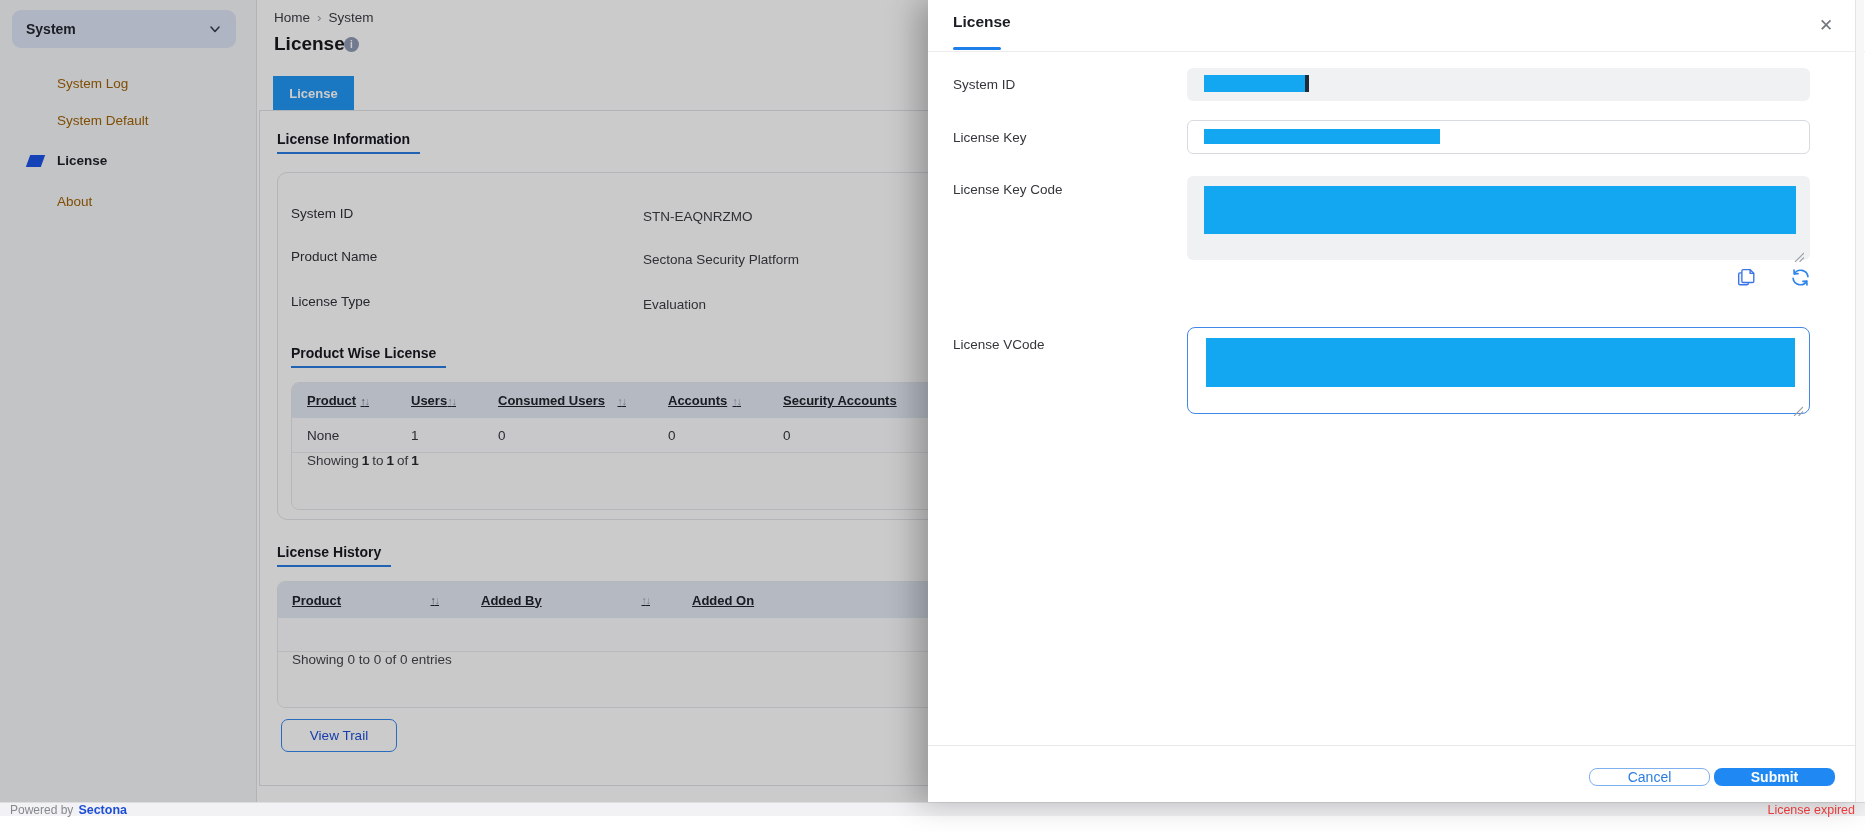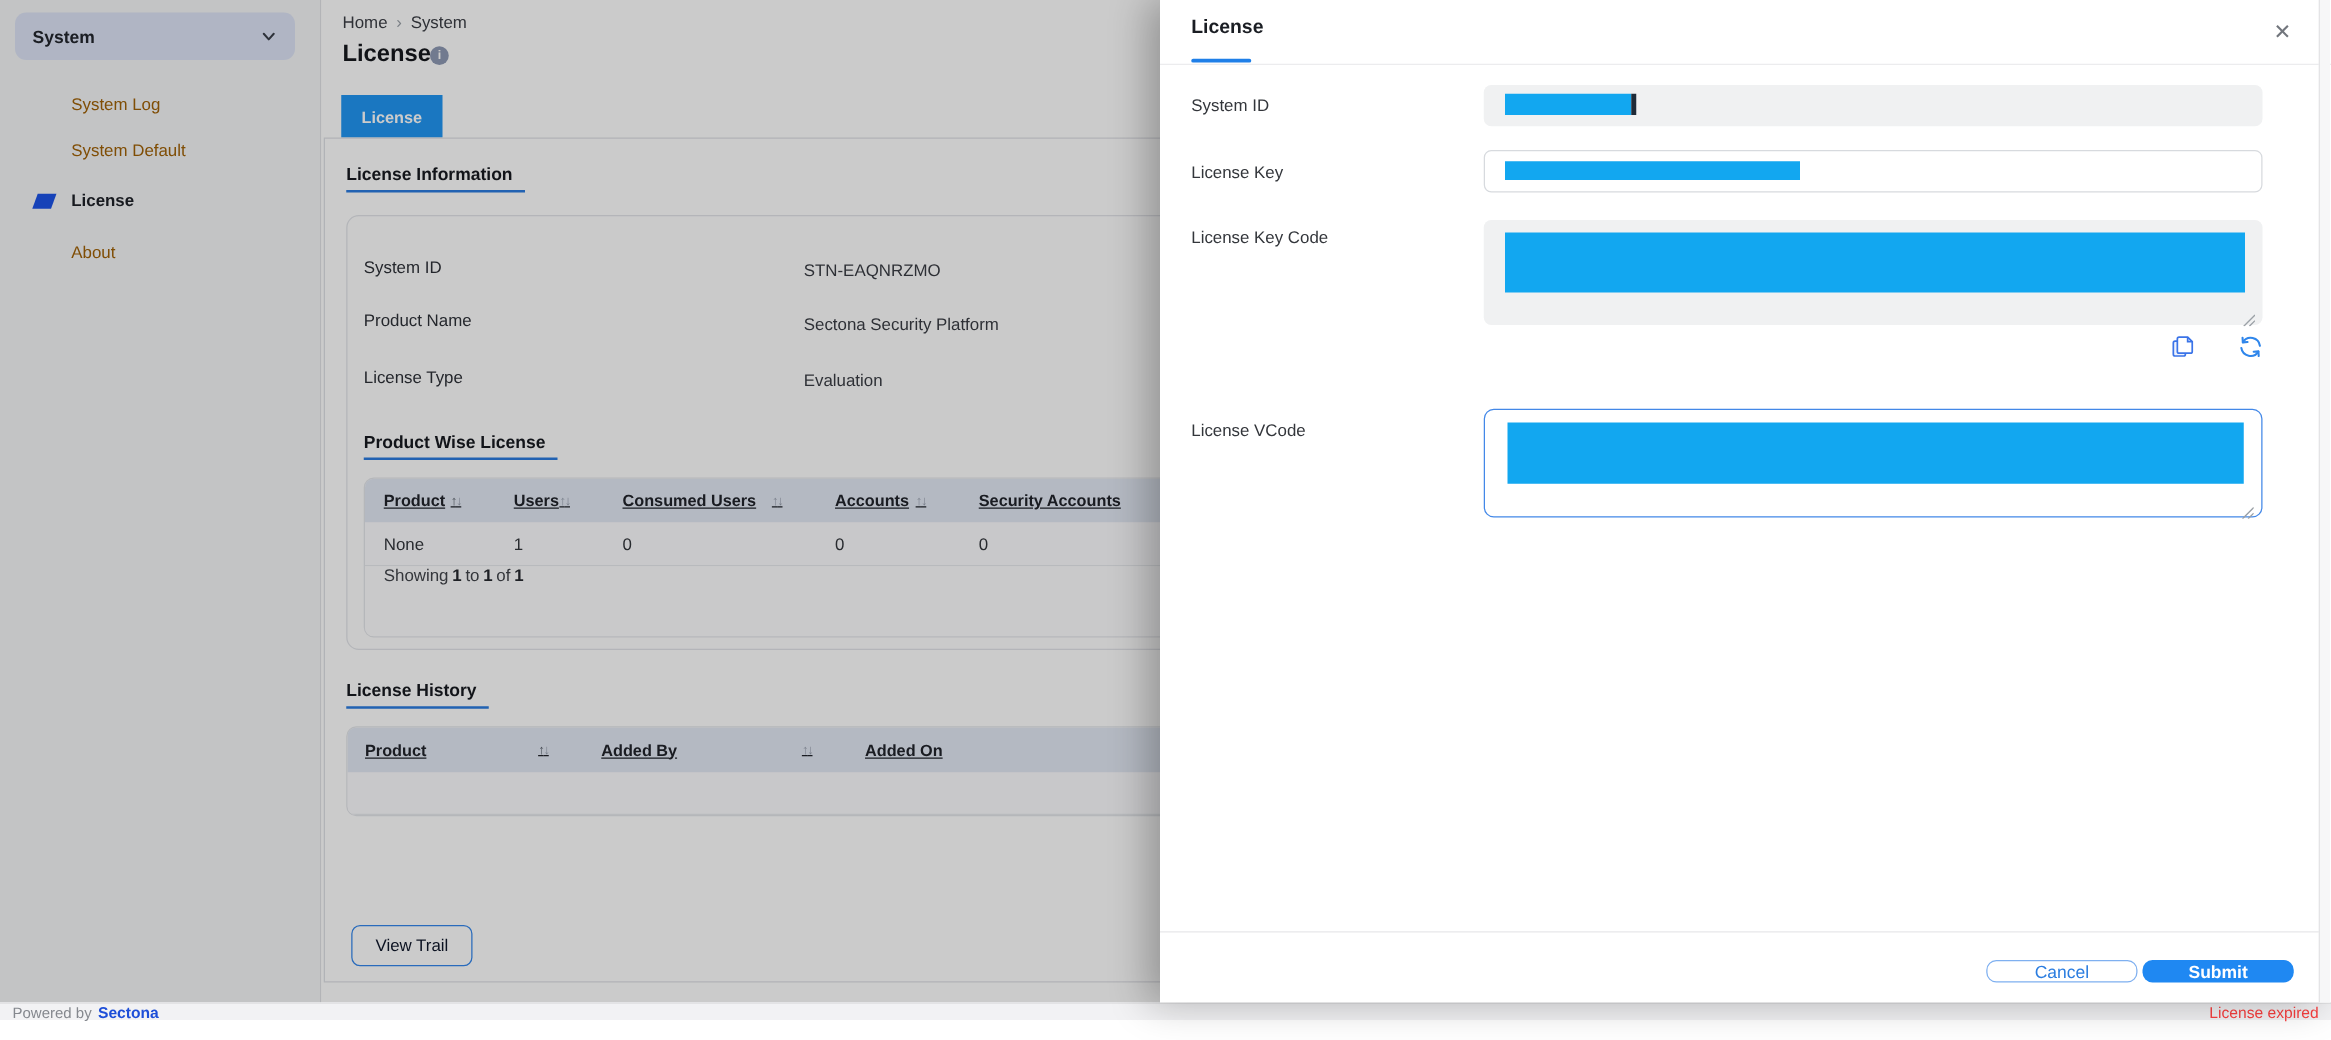--- a/index.html
+++ b/index.html
@@ -56,22 +56,22 @@
   .sort .up { color:#565d68; } .sort .dn { color:#9aa2b0; }
   .sort.idle .up { color:#9aa2b0; }
   .trow { display:grid; align-items:center; height:35px; background:#fcfcfe;
     font-size:13.5px; color:#33363c; border-bottom:1px solid #e8eaee; }
   .tbl-pwl .trow { grid-template-columns:104px 87px 170px 115px 1fr; padding-left:15px; }
   .tbl-hist .trow { grid-template-columns:189px 211px 1fr; padding-left:14px; height:34px; }
   .tsummary { height:56px; display:flex; align-items:flex-start; padding-left:15px;
     font-size:13.5px; color:#42454b; background:#fdfdfe; }
   .tbl-hist .tsummary { height:55px; padding-left:14px; }
   .tsummary b { padding:0 3px; color:#26292f; }
-  .view-trail { position:absolute; left:24px; top:740px; width:97px; height:33px;
-    border:1px solid #3487ec; border-radius:7px; background:#fff; color:#0f172a;
+  .view-trail { position:absolute; left:24px; top:719px; width:116px; height:33px;
+    border:1px solid #3487ec; border-radius:7px; background:#fff; color:#1d4ed8;
     font-size:13.5px; font-family:inherit; cursor:pointer; }
   
   .overlay { position:absolute; left:0; top:0; width:1865px; height:802px;
     background:rgba(0,0,0,0.205); z-index:5; }
   
   .footer { position:absolute; left:0; top:802px; width:1865px; height:14px;
     background:#f2f2f4; border-top:1px solid #dedee0; z-index:6;
     display:flex; align-items:center; padding:0 10px; }
   .powered { font-size:12px; color:#85888e; }
   .brand { font-size:12.5px; color:#1d4ed8; font-weight:bold; margin-left:5px; }
@@ -205,20 +205,23 @@
         </div>
         <div class="th">
           <span>Added By</span>
           <span class="sort idle"><span class="up">↑</span><span class="dn">↓</span></span>
         </div>
         <div class="th">
           <span>Added On</span>
         </div>
       </div>
       <div class="trow"></div>
+      <div class="tsummary">
+        <span>Showing 0 to 0 of 0 entries</span>
+      </div>
     </div>
 
     <button class="view-trail">View Trail</button>
   </main>
 
   <div class="overlay"></div>
 
   <footer class="footer">
     <span class="powered">Powered by</span>
     <span class="brand">Sectona</span>

